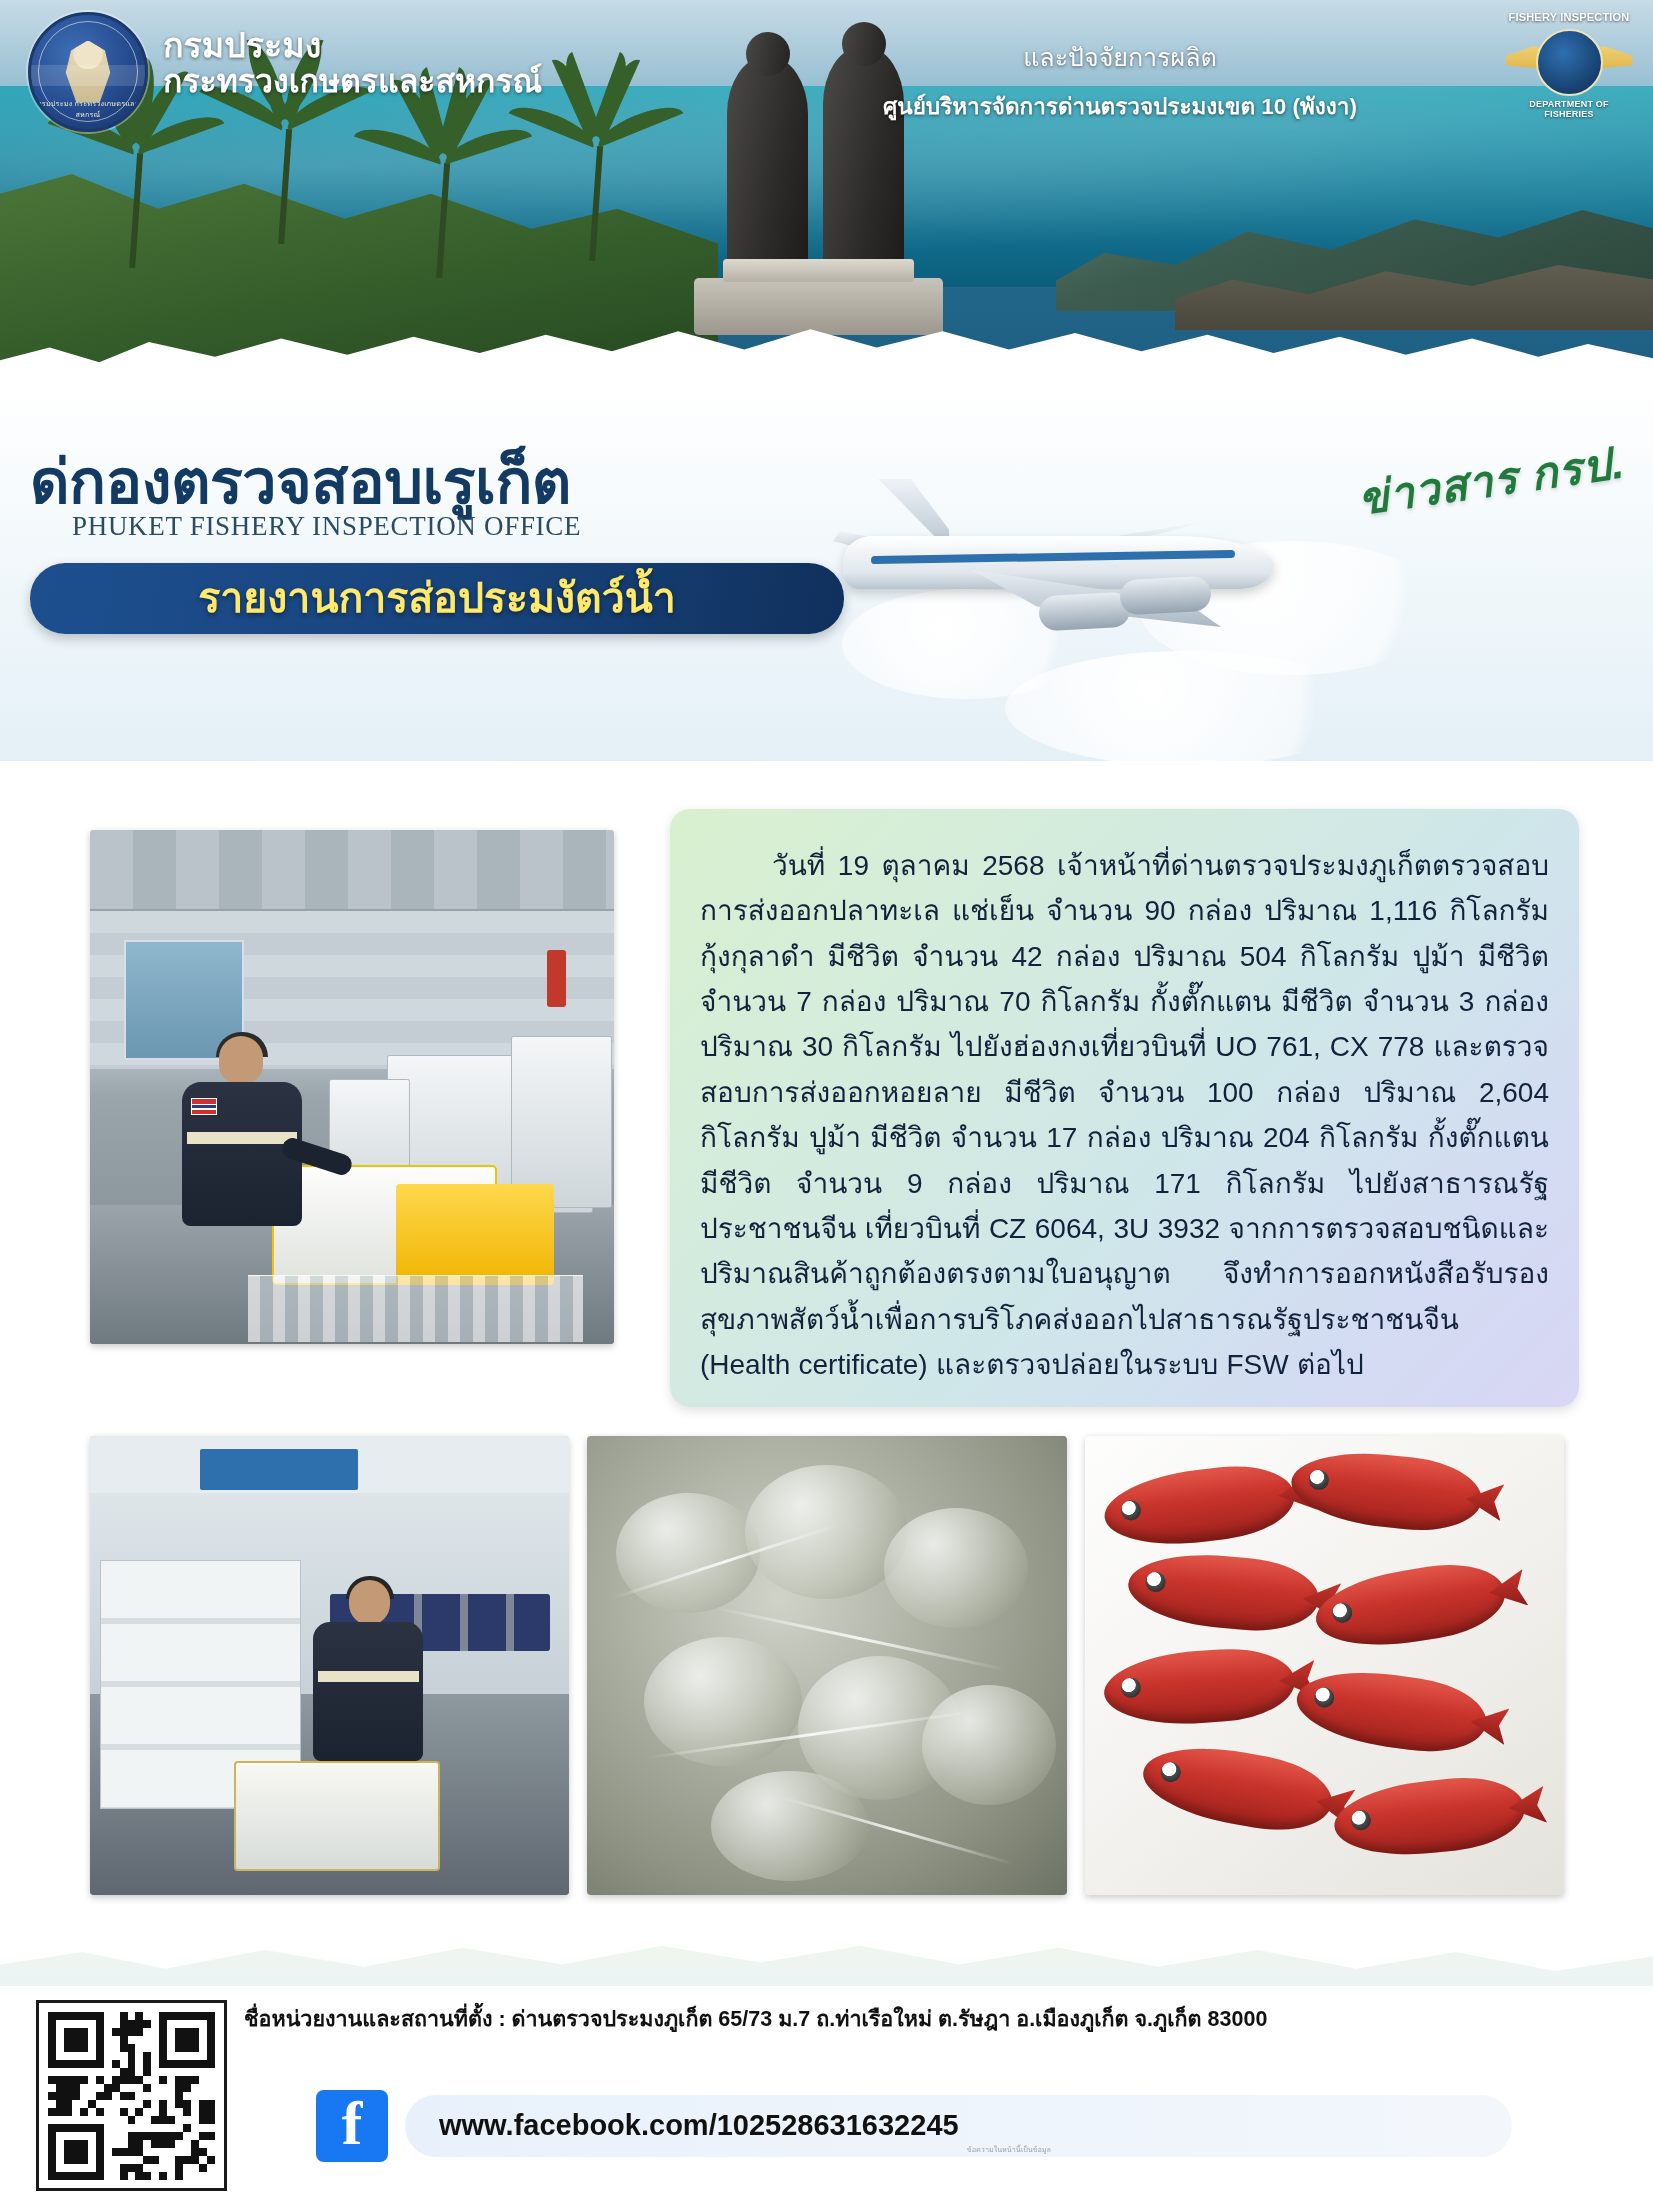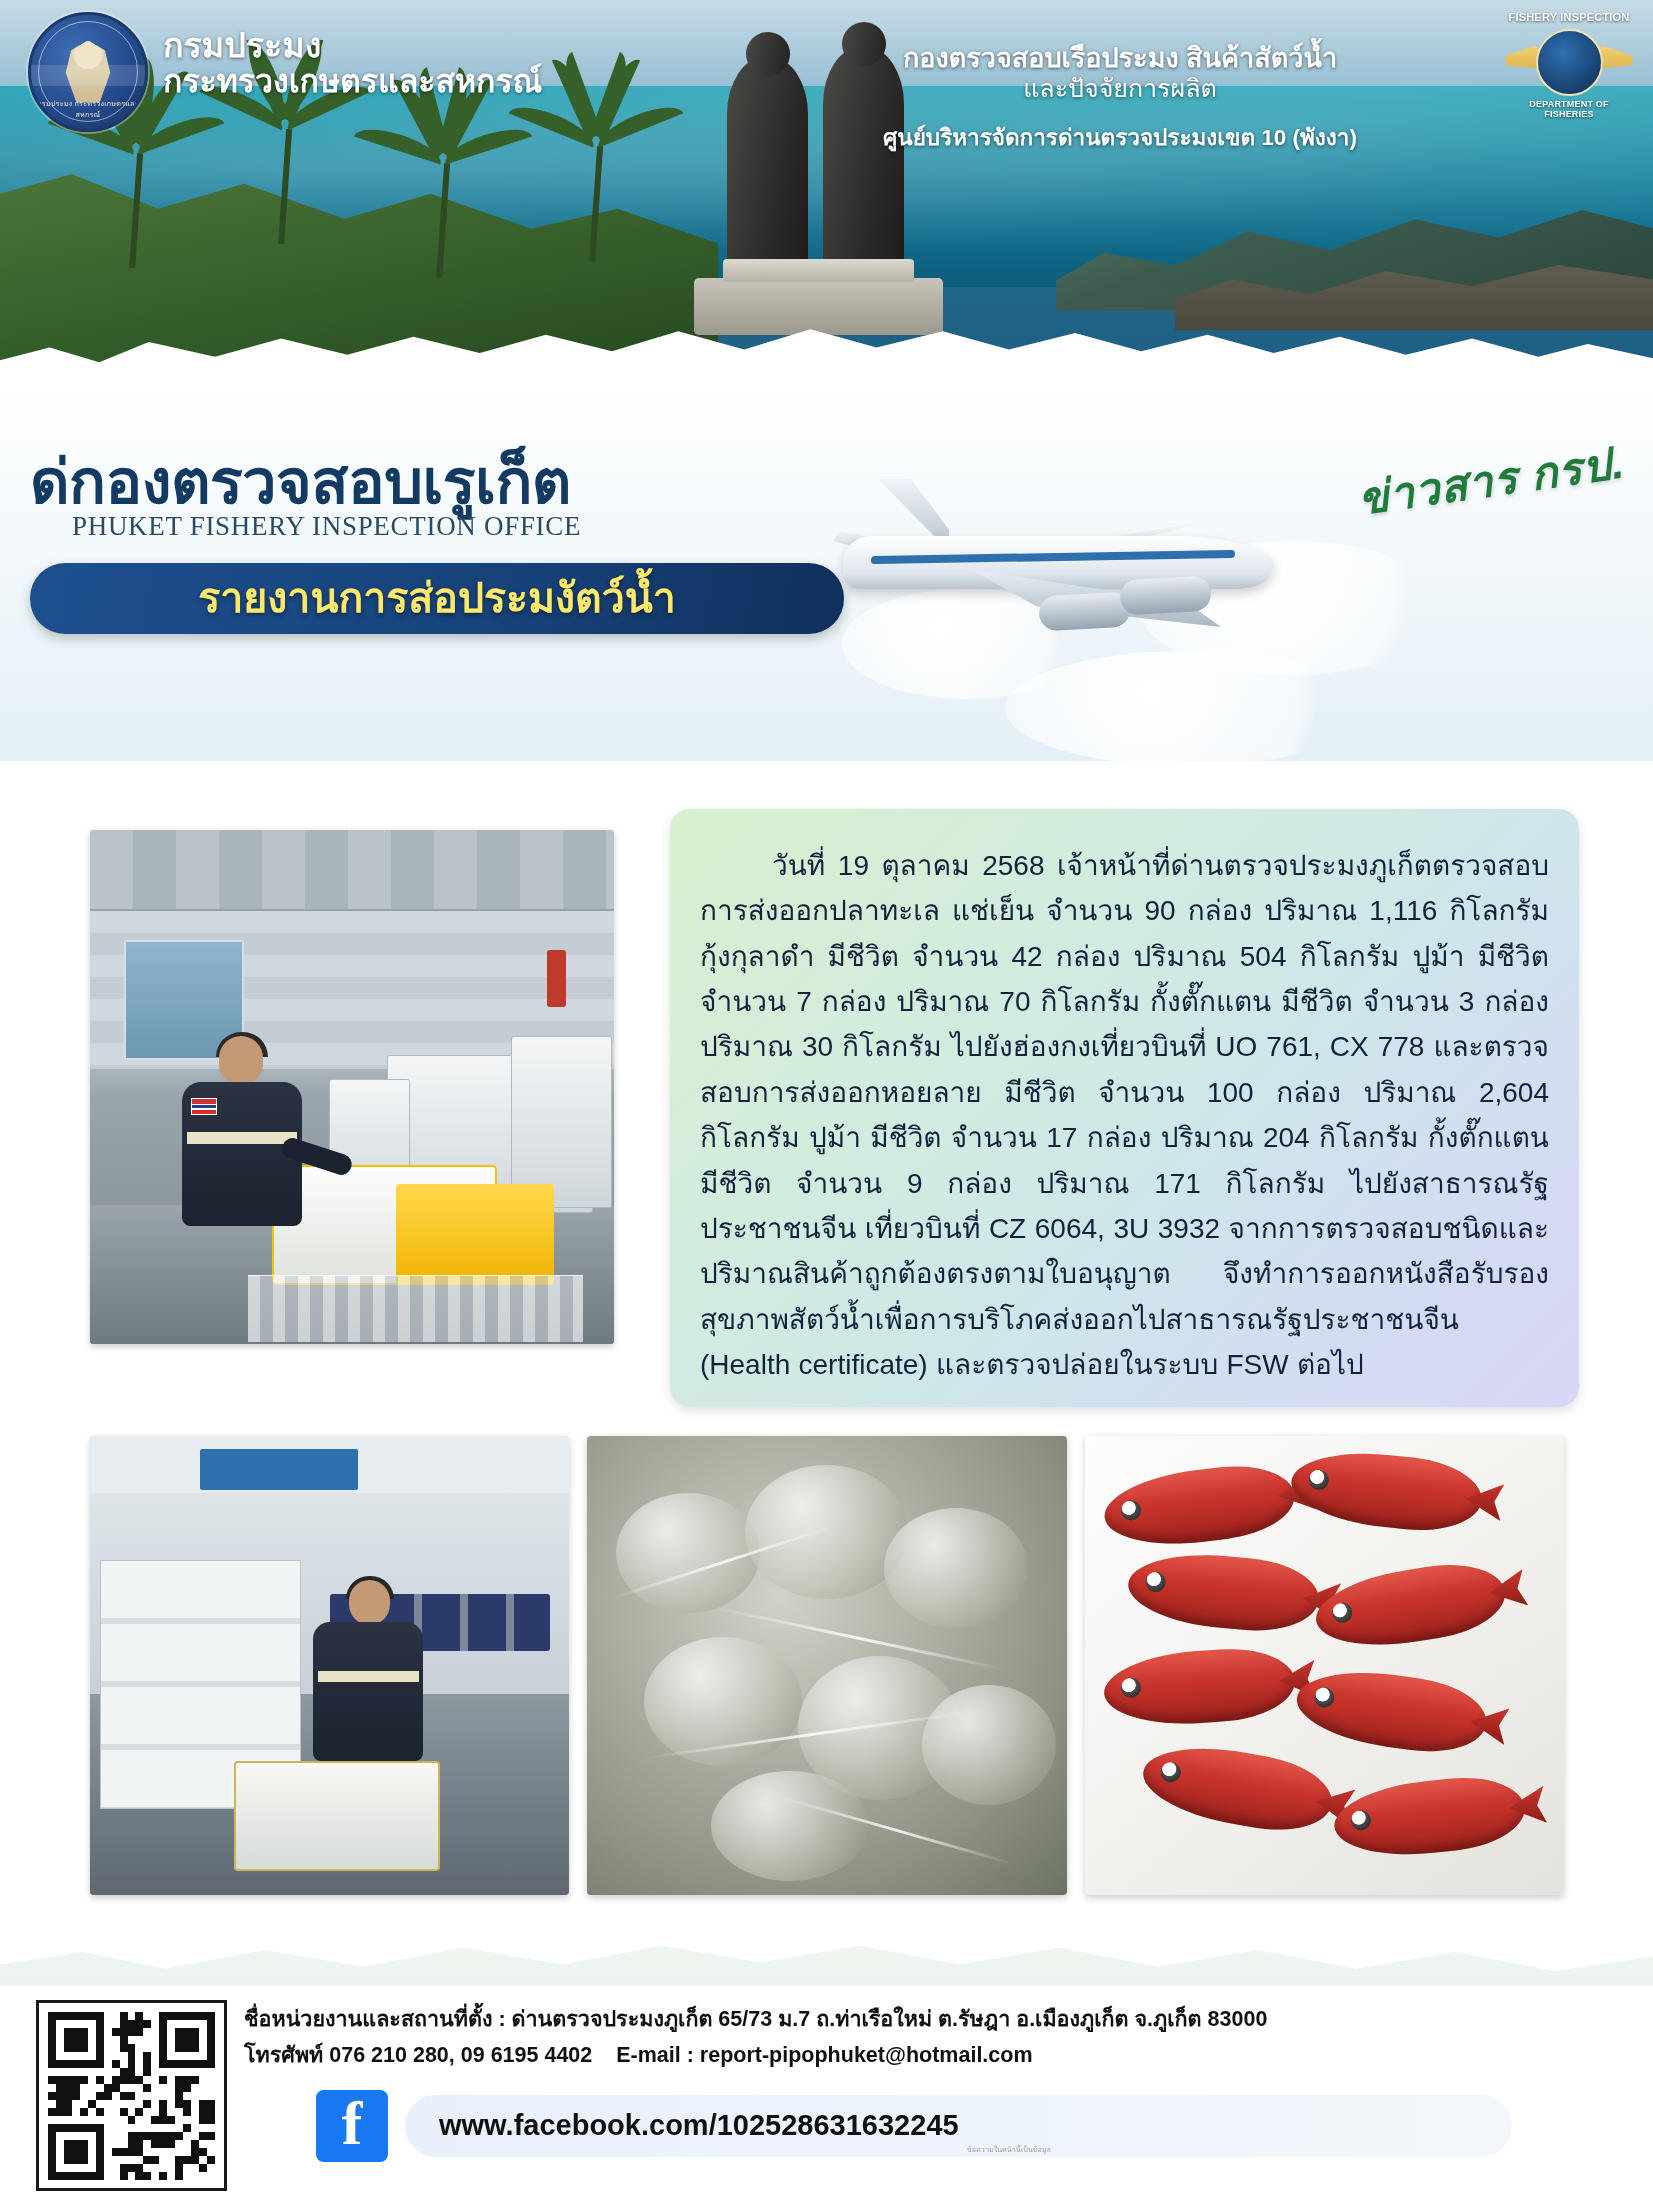--- a/index.html
+++ b/index.html
@@ -548,21 +548,20 @@
       <div class="band"></div>
       <div class="caption">กรมประมง กระทรวงเกษตรและสหกรณ์</div>
     </div>
 
     <div class="hdr-left-text">
       <div class="l1">กรมประมง</div>
       <div class="l2">กระทรวงเกษตรและสหกรณ์</div>
     </div>
 
     <div class="hdr-right-text">
-      <div class="r1">กองตรวจสอบเรือประมง สินค้าสัตว์น้ำ</div>
       <div class="r2">และปัจจัยการผลิต</div>
       <div class="r3">ศูนย์บริหารจัดการด่านตรวจประมงเขต 10 (พังงา)</div>
     </div>
 
     <div class="badge-fi">
       <div class="t-top">FISHERY INSPECTION</div>
       <div class="wings"></div>
       <div class="disc"></div>
       <div class="t-bot">DEPARTMENT   OF FISHERIES</div>
     </div>
@@ -1135,27 +1134,20 @@
           <i style="background: rgb(255, 255, 255);"></i>
           <i style="background: rgb(255, 255, 255);"></i>
         </div>
     </div>
 
     <div class="footer-text">
       <div class="ln1">
         <span>ชื่อหน่วยงานและสถานที่ตั้ง :</span>
         <span>ด่านตรวจประมงภูเก็ต 65/73 ม.7 ถ.ท่าเรือใหม่ ต.รัษฎา อ.เมืองภูเก็ต จ.ภูเก็ต 83000</span>
       </div>
-      <div class="ln2">
-        <span>โทรศัพท์</span>
-        <span>076 210 280, 09 6195 4402</span>
-        &nbsp;&nbsp;
-        <span>E-mail :</span>
-        <span>report-pipophuket@hotmail.com</span>
-      </div>
     </div>
 
     <div class="fb-row">
       <div class="fb-icon"></div>
       <div class="fb-pill">
         <span>www.facebook.com/102528631632245</span>
       </div>
     </div>
 
     <div class="credit">ข้อความในหน้านี้เป็นข้อมูล</div>

